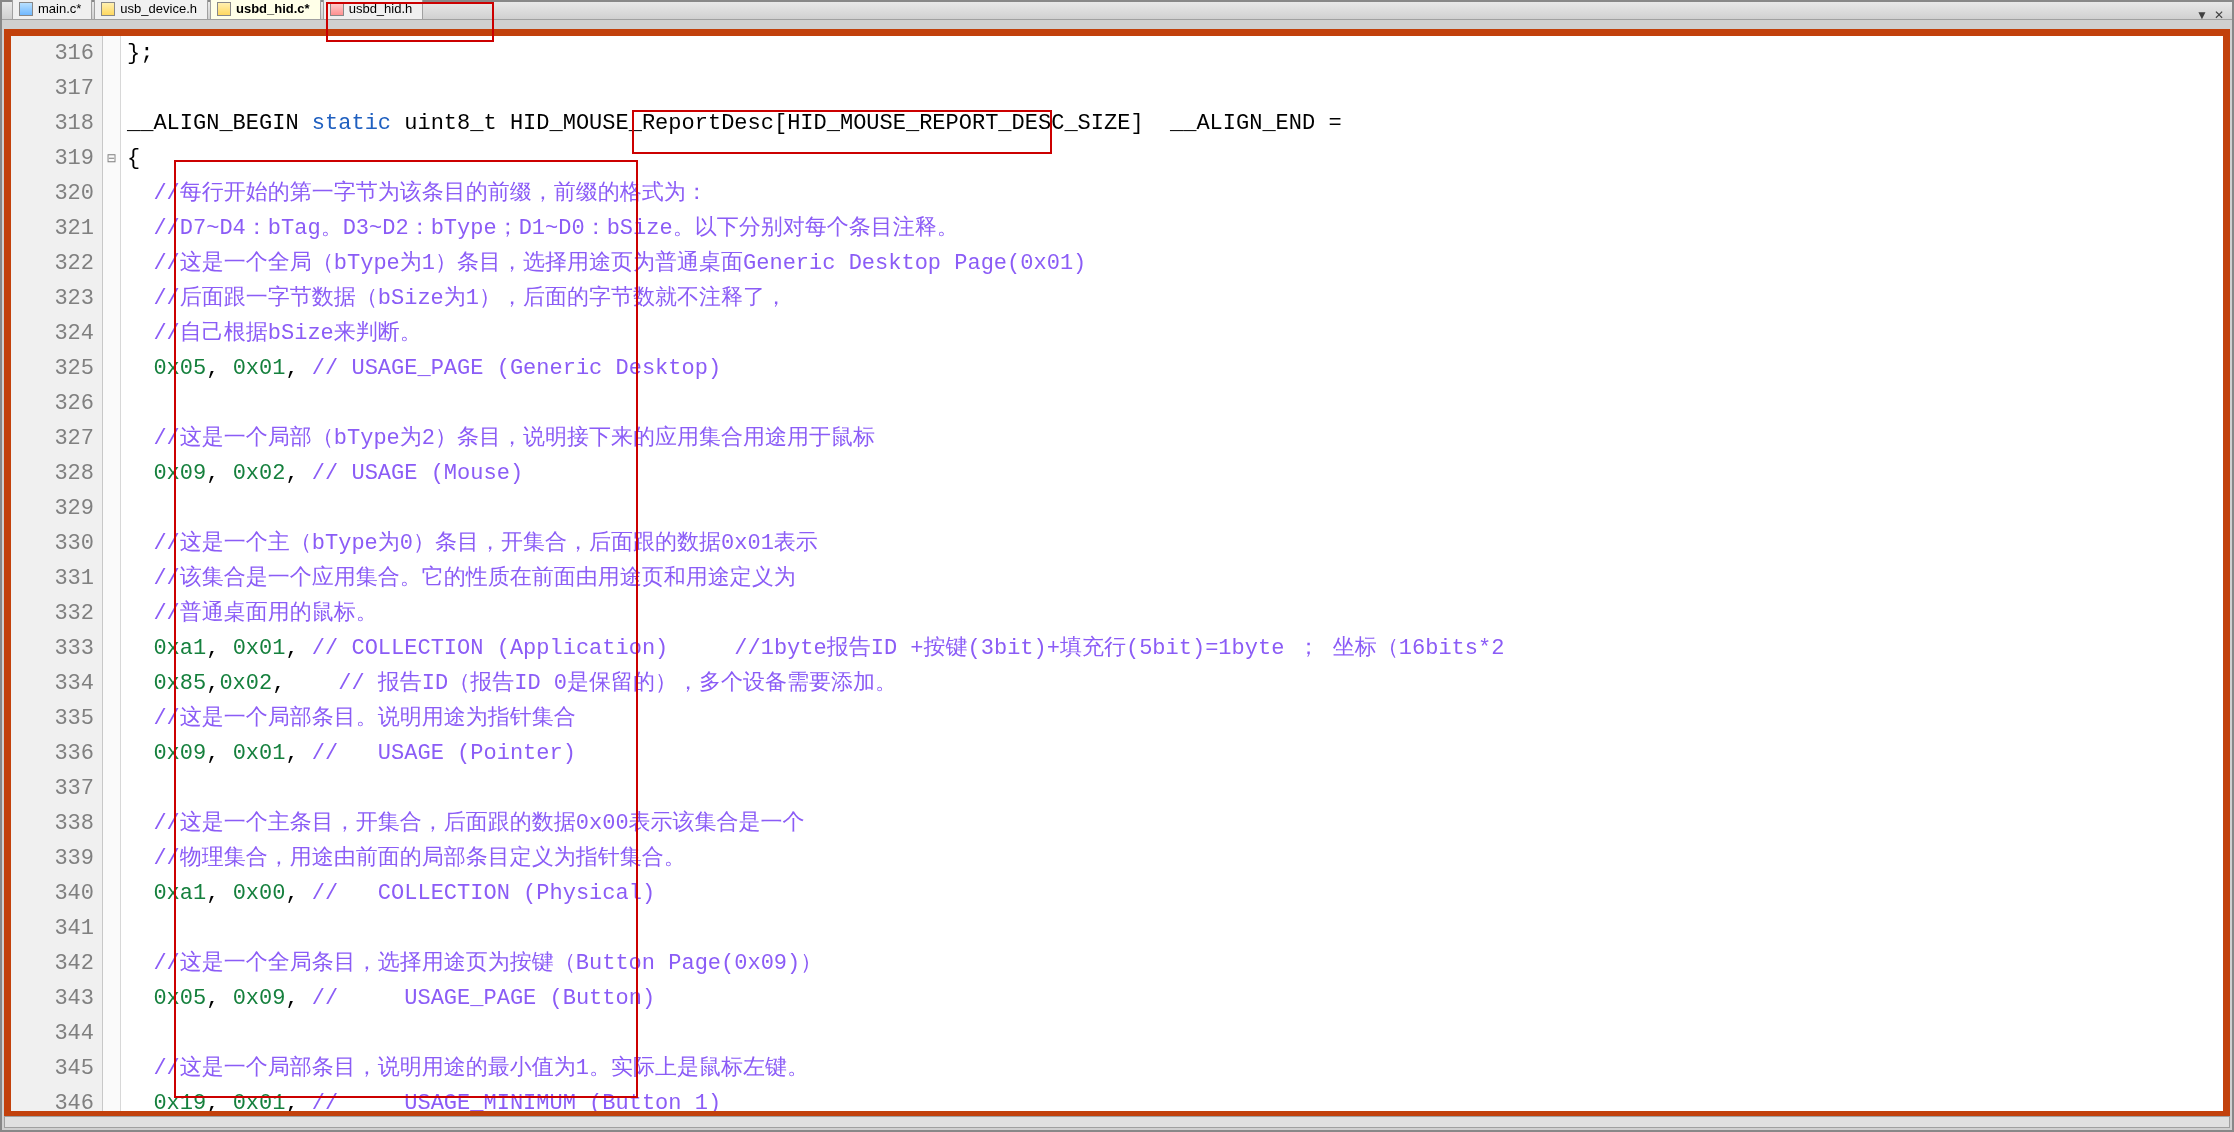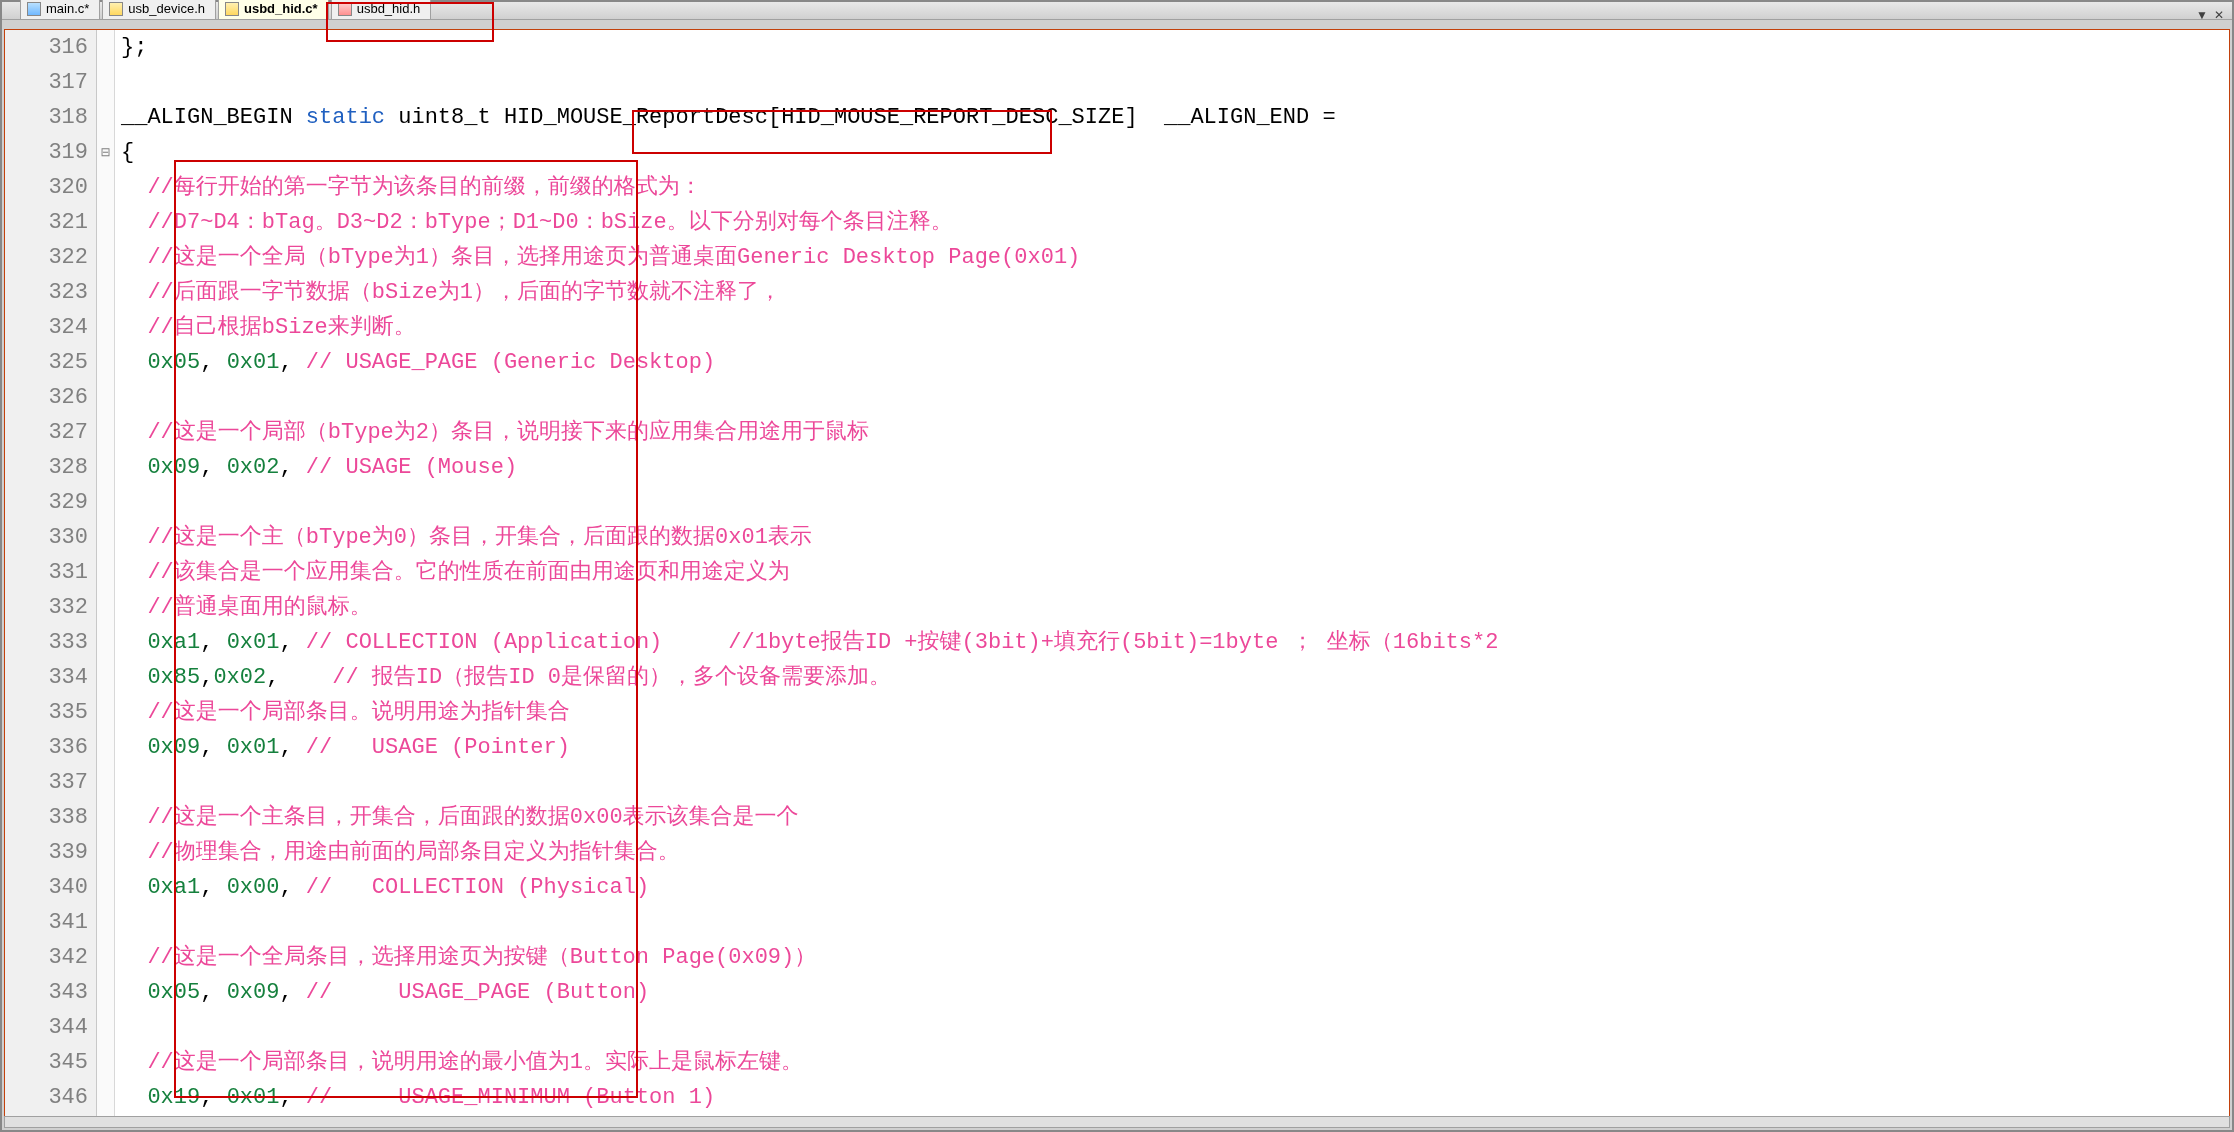--- a/index.html
+++ b/index.html
@@ -16,21 +16,21 @@
     position: relative;
     border: 2px solid #888;
     box-sizing: border-box;
   }
   .tabbar {
     height: 18px;
     background: linear-gradient(#e8e8e8,#d0d0d0);
     border-bottom: 1px solid #a0a0a0;
     display: flex;
     align-items: flex-end;
-    padding-left: 18px;
+    padding-left: 10px;
     font-family: Tahoma, Arial, sans-serif;
     font-size: 13px;
     position: relative;
   }
   .tab {
     display: flex;
     align-items: center;
     padding: 3px 10px 3px 6px;
     margin-right: 2px;
     border: 1px solid #a0a0a0;
@@ -61,21 +61,21 @@
     font-size: 12px;
     color: #404040;
     display: flex;
     gap: 6px;
   }
   .tab-ctrl span { cursor: pointer; }
   .editor-wrap {
     position: absolute;
     left: 2px; right: 2px; top: 27px; bottom: 12px;
     background: #ffffff;
-    border: 1px solid #c2410c;
+    border: 7px solid #c2410c;
     overflow: hidden;
   }
   .hscroll {
     position: absolute;
     left: 2px; right: 2px; bottom: 2px;
     height: 12px;
     background: #e0e0e0;
     border: 1px solid #a0a0a0;
   }
   .editor {
@@ -111,21 +111,21 @@
     flex: 1;
     padding-left: 6px;
     line-height: 35px;
     font-size: 22px;
     color: #000000;
     position: relative;
   }
   .codeline { height: 35px; }
   .tok-kw   { color: #2060c0; }
   .tok-num  { color: #15803d; }
-  .tok-cm   { color: #ec4899; margin-top: 28px; }
+  .tok-cm   { color: #8b5cf6; margin-top: 28px; }
   .tok-id   { color: #000000; }
   .annot-box1 {
     position: absolute;
     border: 2.5px solid #cc0000;
     pointer-events: none;
   }
   .watermark {
     position: absolute;
     right: 20px; bottom: 6px;
     font-family: Arial, sans-serif;

